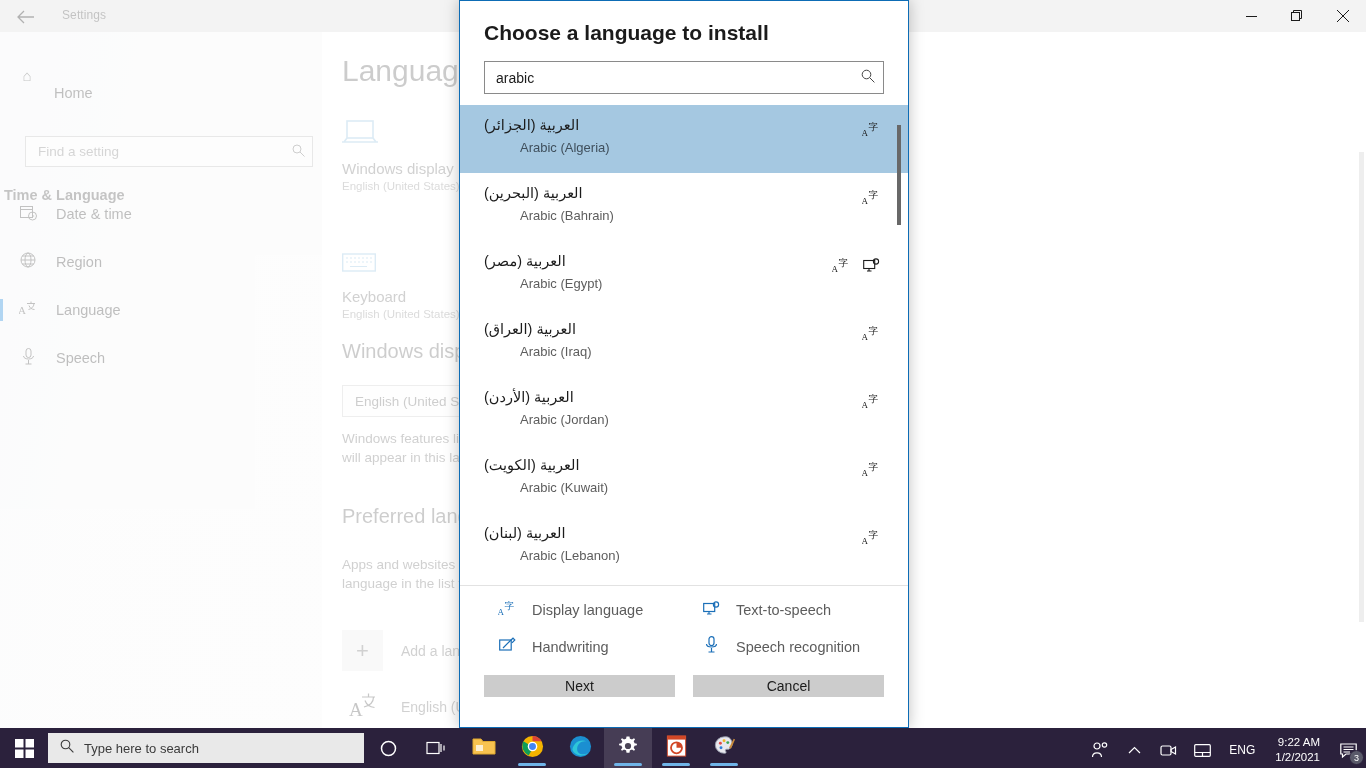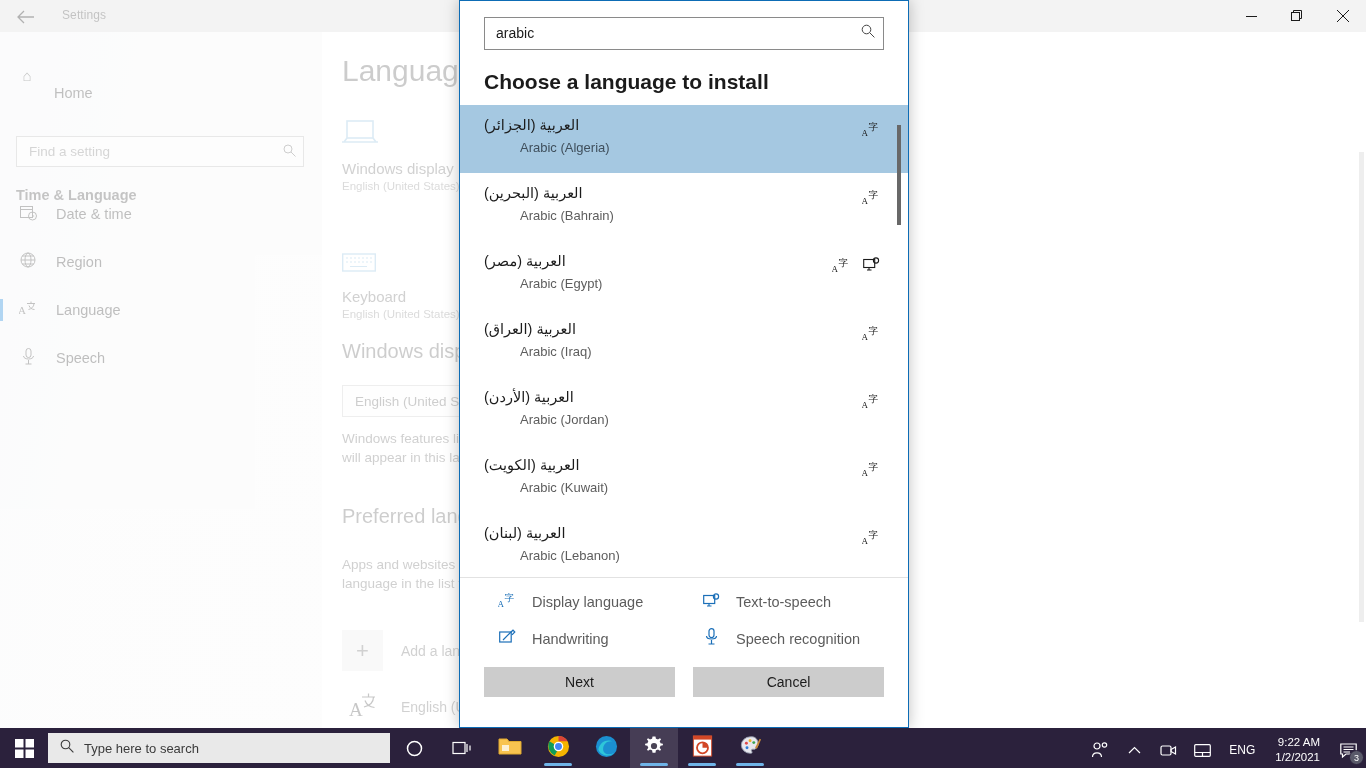--- a/index.html
+++ b/index.html
@@ -42,29 +42,29 @@
     background: linear-gradient(100deg,#f2f4f7 0%, #f7f7f7 40%, #f8f8f8 100%);
   }
   .nav-home {
     position: absolute; left: 8px; top: 26px; width: 300px; height: 34px;
     display: flex; align-items: center; gap: 18px; padding-left: 10px;
   }
   .nav-home .glyph { width: 18px; color: #3a3a3a; font-size: 15px; text-align:center; }
   .nav-home .lbl { font-size: 14.5px; color: #2f2f2f; margin-top: 36px; }
 
   #search-box {
-    position: absolute; left: 16px; top: 104px; width: 288px; height: 31px;
+    position: absolute; left: 25px; top: 104px; width: 288px; height: 31px;
     border: 1px solid #b4b4b4; background: #fafafa;
     display: flex; align-items: center;
   }
   #search-box .ph { flex: 1; padding-left: 12px; font-size: 13.5px; color: #767676; }
   #search-box .mg { width: 28px; text-align: center; color: #5f5f5f; }
 
   #nav-section-title {
-    position: absolute; left: 16px; top: 155px;
+    position: absolute; left: 4px; top: 155px;
     font-size: 14.5px; font-weight: bold; color: #404040;
   }
 
   .nav-item {
     position: absolute; left: 0; width: 322px; height: 44px;
     display: flex; align-items: center; padding-left: 18px; gap: 18px;
   }
   .nav-item .glyph { width: 20px; text-align: center; color: #3a3a3a; }
   .nav-item .lbl { font-size: 14.5px; color: #2b2b2b; }
   .nav-item.sel::before {
@@ -160,33 +160,33 @@
   }
   .feat-grid { display: grid; grid-template-columns: 204px 1fr; row-gap: 16px; padding-left: 38px; }
   .feat-item { display: flex; align-items: center; gap: 16px; }
   .feat-item .ic { width: 18px; text-align: center; color: #1b6fb8; }
   .feat-item .tx { font-size: 14.5px; color: #5c5c5c; }
 
   #dialog-buttons {
     flex: 0 0 auto; display: flex; gap: 18px; padding: 10px 24px 0 24px;
   }
   #dialog-buttons button {
-    flex: 1; height: 30px; border: 0; background: #cccccc; color: #1b1b1b;
+    flex: 1; height: 22px; border: 0; background: #cccccc; color: #1b1b1b;
     font-family: "Liberation Sans", sans-serif; font-size: 14px; cursor: default;
   }
   #dialog-foot { flex: 0 0 auto; height: 30px; }
 
   
   #taskbar {
     position: absolute; left: 0; top: 728px; width: 1366px; height: 40px;
     background: #2b213c; display: flex; align-items: center;
   }
   #start-button { width: 48px; height: 40px; display: flex; align-items: center; justify-content: center; }
   #task-search {
-    width: 342px; height: 30px; background: #e9e9e9; display: flex; align-items: center; gap: 10px;
+    width: 316px; height: 30px; background: #e9e9e9; display: flex; align-items: center; gap: 10px;
     padding-left: 12px; margin-left: 0px;
   }
   #task-search .tx { font-size: 13px; color: #3b3b3b; }
   .tb-btn { width: 48px; height: 40px; display: flex; align-items: center; justify-content: center; position: relative; }
   .tb-app { width: 48px; height: 40px; display: flex; align-items: center; justify-content: center; position: relative; }
   .tb-app.active { background: rgba(255,255,255,.13); }
   .tb-app .underline {
     position: absolute; bottom: 2px; left: 10px; width: 28px; height: 3px; background: #6fb4e8; border-radius: 2px;
   }
   #tray { position: absolute; right: 0; top: 0; height: 44px; display: flex; align-items: center; }
@@ -349,31 +349,31 @@
     </div>
 
     <div id="main-scrollbar">
       <div class="thumb"></div>
     </div>
   </div>
 </div>
 
 <div id="dialog">
 
+  <div id="dialog-title">Choose a language to install</div>
+
   <div id="dialog-search">
     <input type="text" value="arabic" style="">
     <span class="mg">
       <svg width="14" height="14" viewBox="0 0 14 14" fill="none" stroke="#444" stroke-width="1">
         <circle cx="5.5" cy="5.5" r="4.3"></circle>
           <path d="M8.7 8.7 L13.4 13.4"></path>
       </svg>
     </span>
   </div>
-
-  <div id="dialog-title">Choose a language to install</div>
 
   <div id="lang-list">
 
     <div class="lang-row selected">
       <div class="native">العربية (الجزائر)</div>
       <div class="english">Arabic (Algeria)</div>
       <div class="feat">
         <span>
           <svg width="18" height="16" viewBox="0 0 18 16" fill="none" stroke="#1b1b1b" stroke-width="1.1">
             <text x="-0.5" y="15" font-size="9" fill="#1b1b1b" stroke="none" font-family="serif">A</text>

